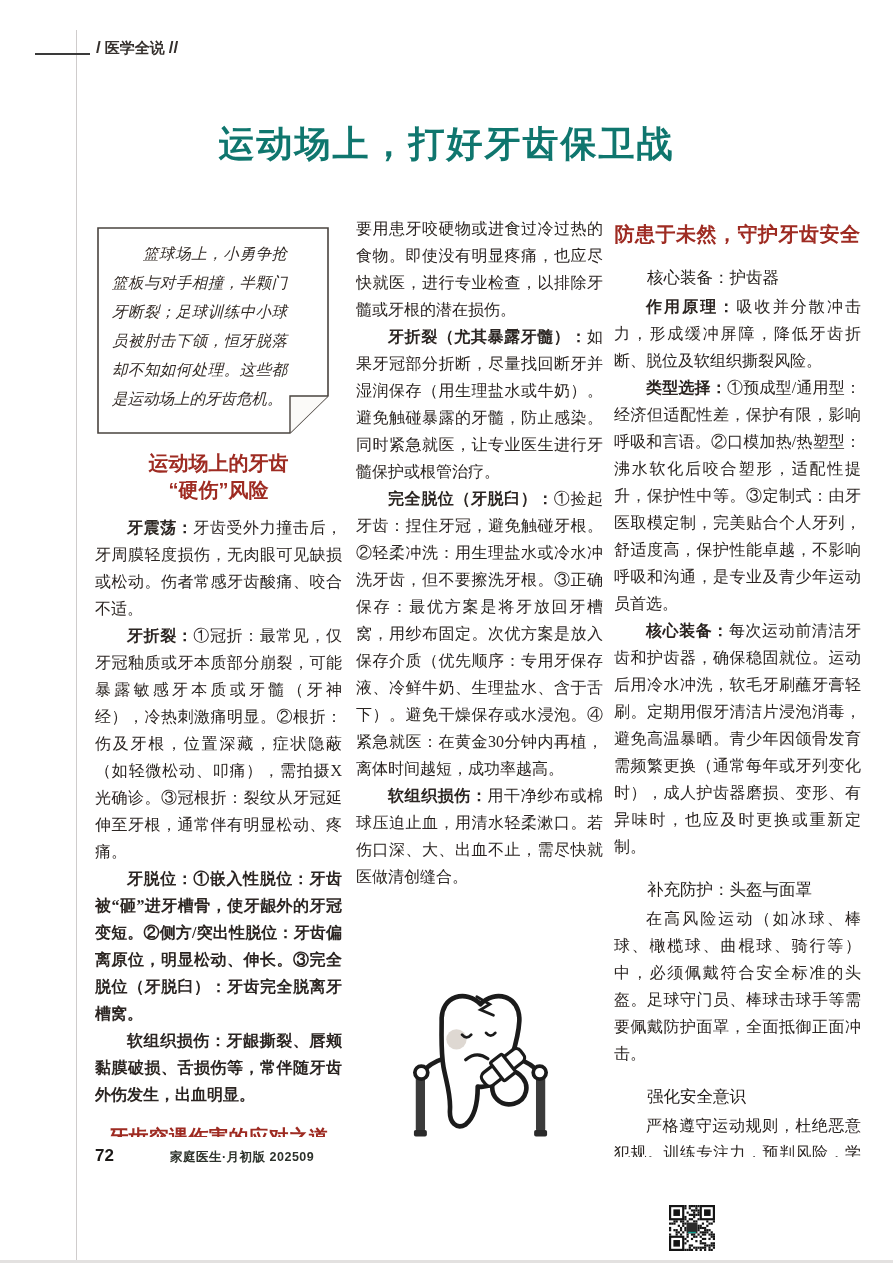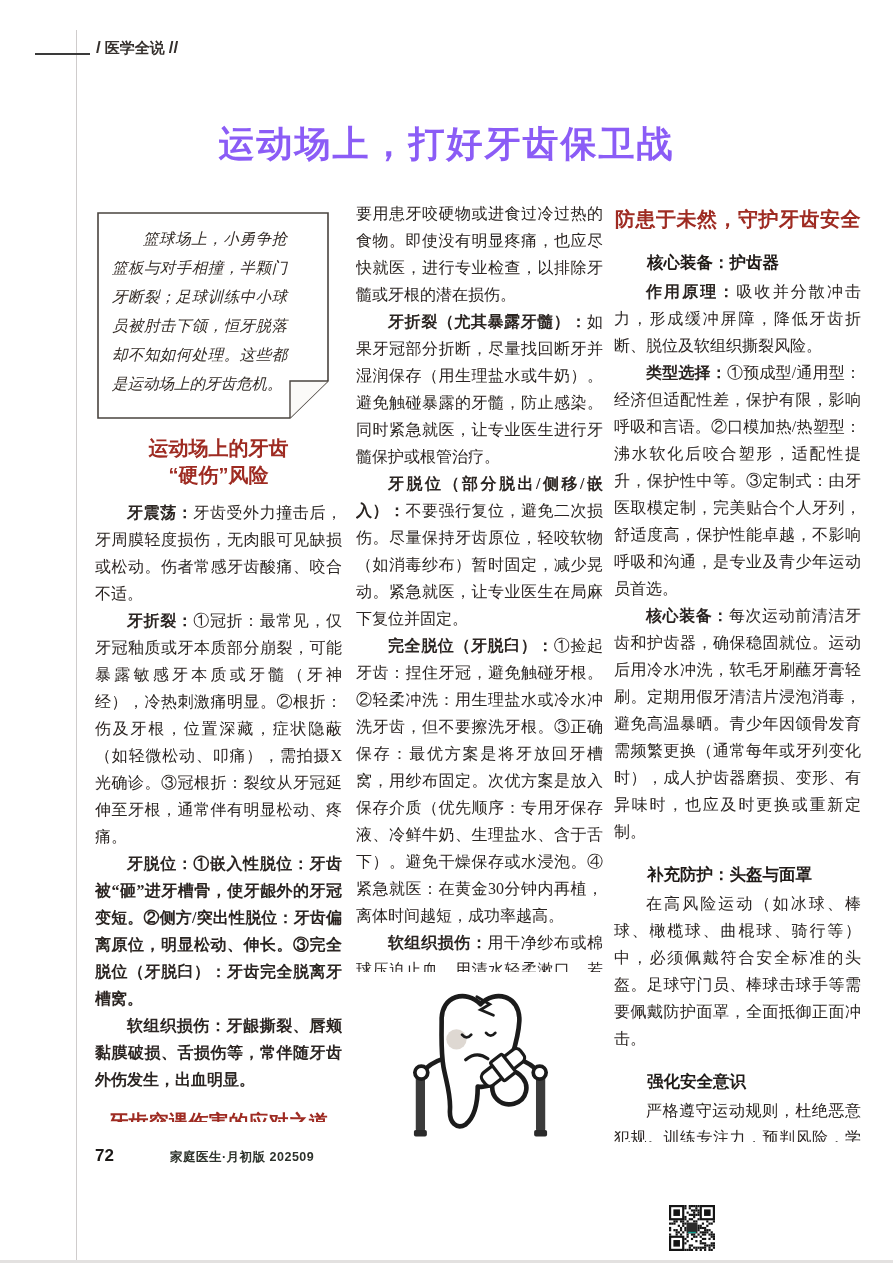--- a/index.html
+++ b/index.html
@@ -12,41 +12,41 @@
   
   .header-tag{position:absolute;left:35px;top:38px;display:flex;align-items:flex-end;
               font-family:"Liberation Sans","DejaVu Sans",sans-serif;font-weight:bold;
               font-size:15px;color:#35302d;}
   .header-rule{width:55px;height:2px;background:#3a3a3a;margin:0 2px 3px 0;}
   .header-slash{font-size:17px;margin:0 4px;}
 
   
   .page-title{position:absolute;left:0;right:0;top:96px;text-align:center;
               font-family:"Liberation Sans","DejaVu Sans",sans-serif;font-weight:bold;
-              font-size:36px;letter-spacing:2px;color:#8b5cf6;}
+              font-size:36px;letter-spacing:2px;color:#0f766e;}
   .author-line{position:absolute;left:60px;right:60px;top:158px;text-align:center;
                font-style:italic;font-size:13.5px;color:#3a332e;letter-spacing:.5px;}
 
   
-  .col{position:absolute;top:200px;width:247px;font-size:16px;line-height:27px;
+  .col{position:absolute;top:215px;width:247px;font-size:16px;line-height:27px;
        text-align:justify;overflow:hidden;}
   #col1{left:95px;height:922px;}
   #col2{left:356px;height:772px;}
   #col3{left:614px;height:942px;}
 
   .para{margin:0;text-indent:2em;}
   .para.noindent{text-indent:0;}
   .para.bold{font-weight:bold;}
   .lead{font-weight:bold;}
 
   .h-red{font-family:"Liberation Sans","DejaVu Sans",sans-serif;font-weight:bold;
          color:#9e2b22;font-size:20px;line-height:27px;}
   .h-center{text-align:center;margin:16px 0 10px;}
-  .h-left{text-align:right;margin:6px 0 12px;letter-spacing:.5px;font-family:Liberation Serif, serif;}
-  .subhead{font-family:"Liberation Sans","DejaVu Sans",sans-serif;font-weight:bold;
+  .h-left{text-align:center;margin:6px 0 12px;letter-spacing:.5px;font-family:Liberation Serif, serif;}
+  .subhead{font-family:"Liberation Sans","DejaVu Sans",sans-serif;font-weight:normal;
            font-size:16.5px;line-height:27px;color:#201b18;text-indent:2em;margin:16px 0 2px;
            text-align:left;}
 
   
   .note-box{position:relative;width:204px;height:207px;margin:12px 0 4px 2px;}
   .note-box svg{position:absolute;left:0;top:0;}
   .note-text{position:absolute;left:15px;top:12px;right:14px;margin:0;text-indent:2em;
              font-style:italic;font-size:15.5px;line-height:29px;color:#342c27;text-align:justify;}
 
   
@@ -100,21 +100,20 @@
       </div>
 
     <h2 class="h-red h-center">牙齿突遇伤害的应对之道</h2>
 
   </div>
 
   <div class="col" id="col2">
     <div>
         <p class="para noindent">要用患牙咬硬物或进食过冷过热的食物。即使没有明显疼痛，也应尽快就医，进行专业检查，以排除牙髓或牙根的潜在损伤。</p>
         <p class="para"><b class="lead">牙折裂（尤其暴露牙髓）：</b>如果牙冠部分折断，尽量找回断牙并湿润保存（用生理盐水或牛奶）。避免触碰暴露的牙髓，防止感染。同时紧急就医，让专业医生进行牙髓保护或根管治疗。</p>
-        <p class="para"><b class="lead">牙脱位（部分脱出/侧移/嵌入）：</b>不要强行复位，避免二次损伤。尽量保持牙齿原位，轻咬软物（如消毒纱布）暂时固定，减少晃动。紧急就医，让专业医生在局麻下复位并固定。</p>
         <p class="para"><b class="lead">完全脱位（牙脱臼）：</b>①捡起牙齿：捏住牙冠，避免触碰牙根。②轻柔冲洗：用生理盐水或冷水冲洗牙齿，但不要擦洗牙根。③正确保存：最优方案是将牙放回牙槽窝，用纱布固定。次优方案是放入保存介质（优先顺序：专用牙保存液、冷鲜牛奶、生理盐水、含于舌下）。避免干燥保存或水浸泡。④紧急就医：在黄金30分钟内再植，离体时间越短，成功率越高。</p>
         <p class="para"><b class="lead">软组织损伤：</b>用干净纱布或棉球压迫止血，用清水轻柔漱口。若伤口深、大、出血不止，需尽快就医做清创缝合。</p>
       </div>
   </div>
 
   <div class="tooth-illo">
     <svg width="185" height="172" viewBox="0 0 200 186">
 
       <g>
         <rect x="30" y="96" width="10" height="66" rx="3" fill="#3b3b3b"></rect>

